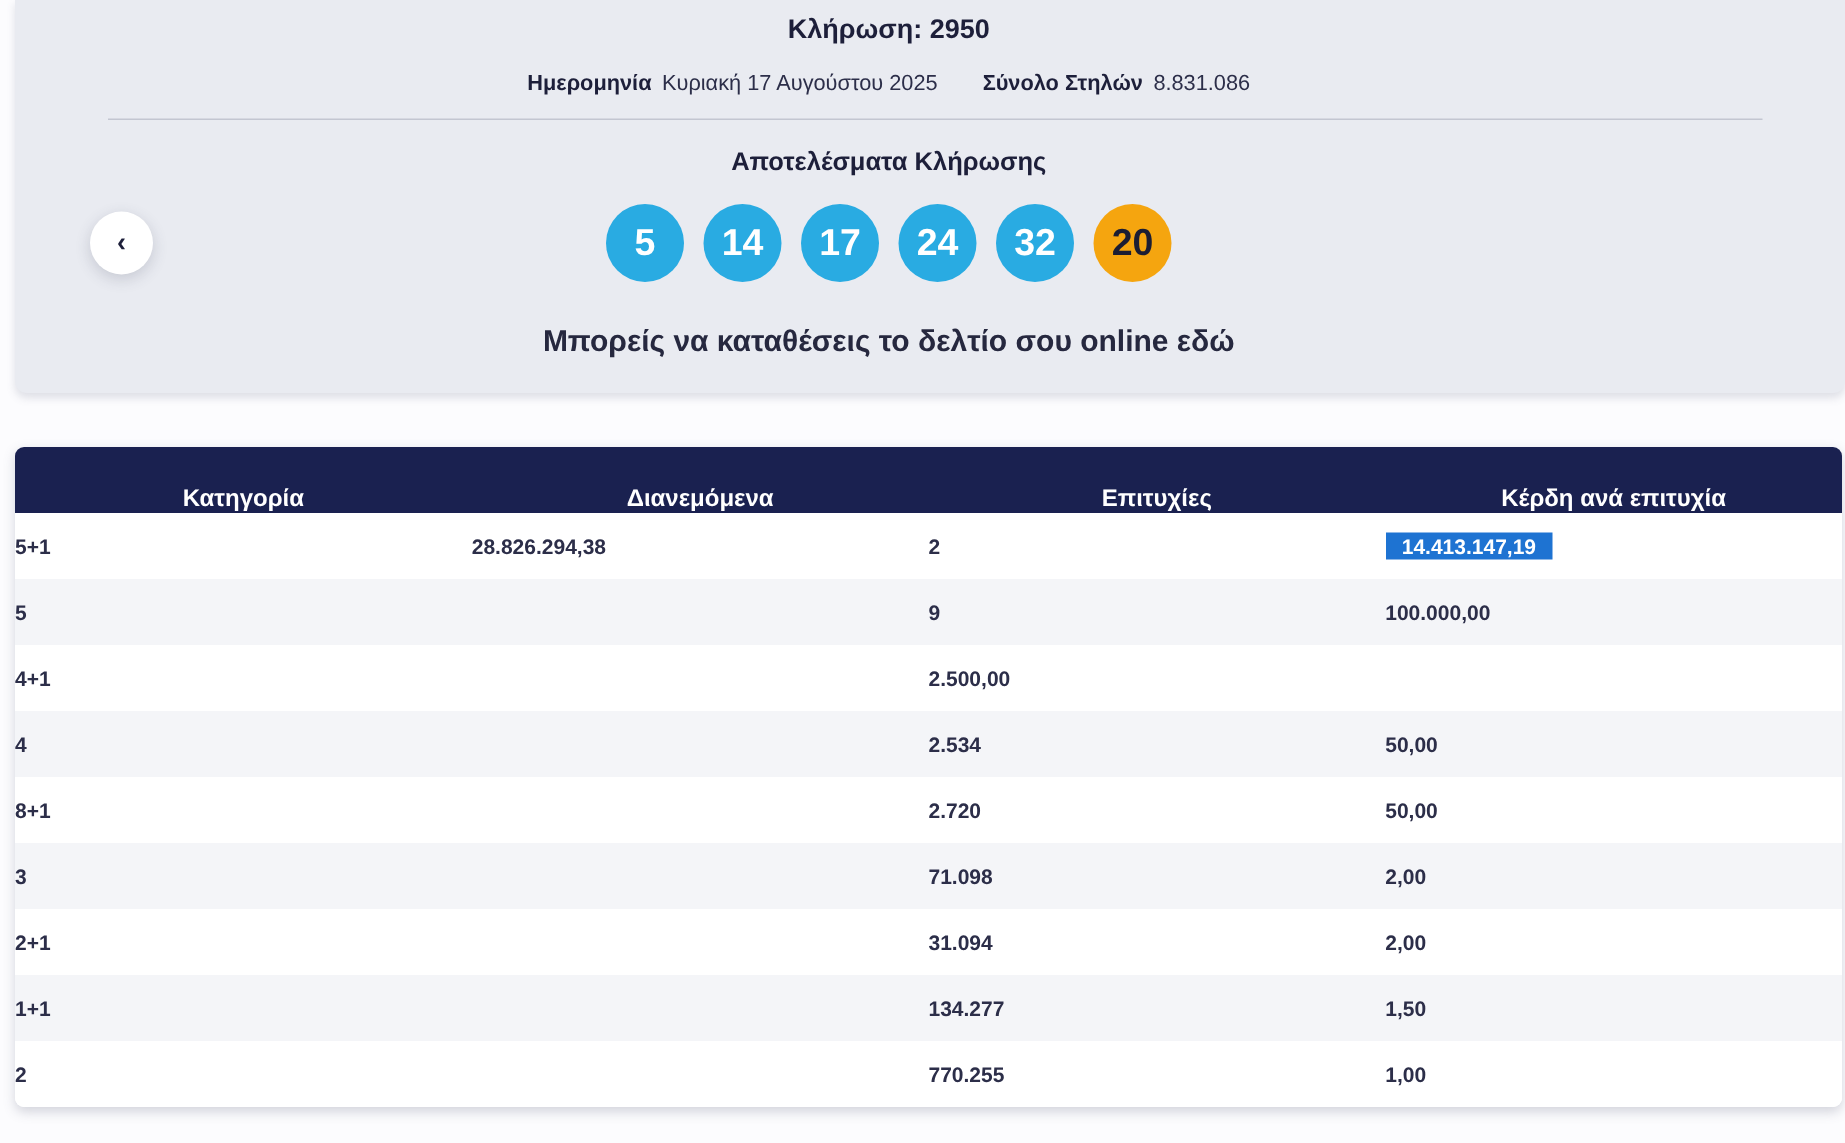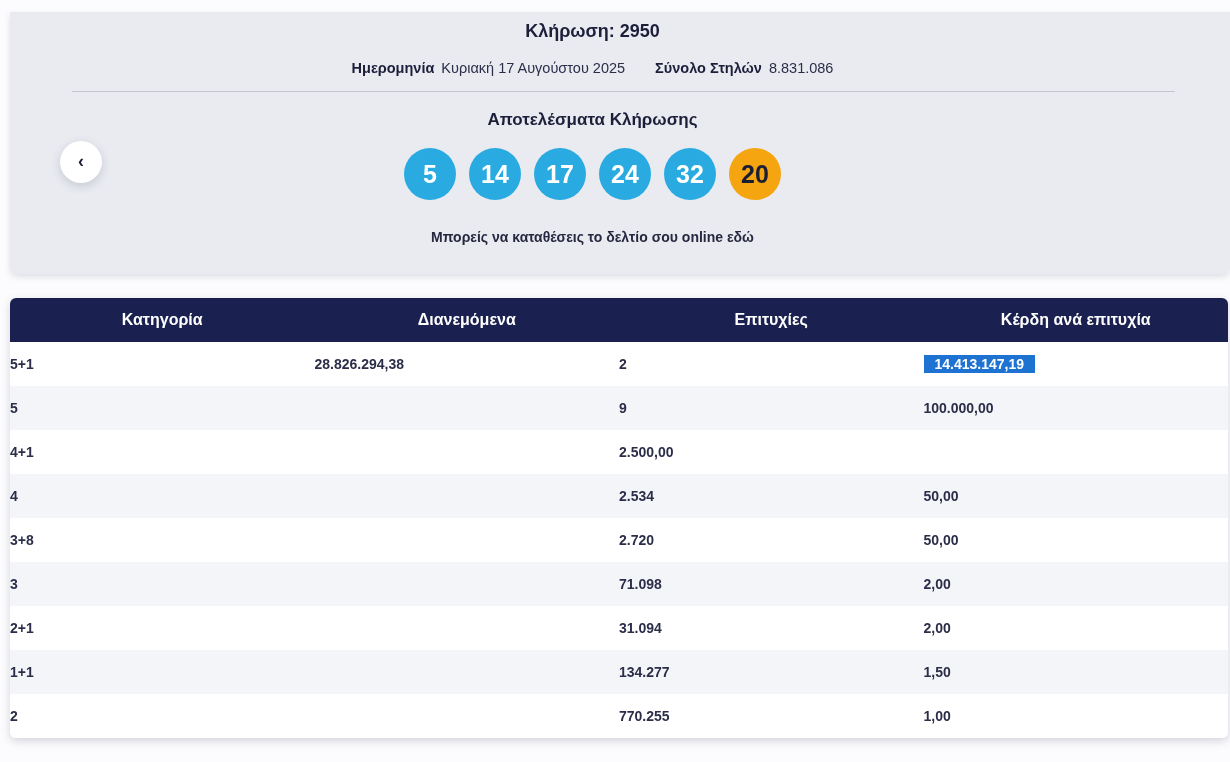--- a/index.html
+++ b/index.html
@@ -7,21 +7,21 @@
   body {
     font-family: "Liberation Sans", "DejaVu Sans", sans-serif;
     background: #fcfcfe;
     color: #26283f;
   }
   .page { position: relative; width: 1230px; height: 762px; }
 
   
   .draw-card {
     position: absolute;
-    top: 12px; left: 10px; right: 0;
+    top: 0; left: 10px; right: 0;
     height: 262px;
     background: #e9ebf1;
     border-bottom-left-radius: 8px;
     border-bottom-right-radius: 8px;
     box-shadow: 0 3px 6px rgba(90, 96, 120, 0.18);
   }
   .draw-title {
     position: absolute;
     top: 9px; left: 0; right: 55px;
     text-align: center;
@@ -73,21 +73,21 @@
     justify-content: center;
   }
   .ball.joker {
     background: #f5a50f;
     color: #1b1d33;
   }
   .deposit-caption {
     position: absolute;
     top: 217px; left: 0; right: 55px;
     text-align: center;
-    font-size: 14px;
+    font-size: 20px;
     font-weight: bold;
     color: #26283f;
     cursor: pointer;
   }
 
   
   .prev-button {
     position: absolute;
     top: 141px; left: 60px;
     width: 42px; height: 42px;
@@ -114,21 +114,21 @@
     top: 298px; left: 10px; right: 2px;
     border-radius: 6px;
     overflow: hidden;
     background: #ffffff;
     box-shadow: 0 3px 8px rgba(90, 96, 120, 0.25);
   }
   .t-header {
     display: flex;
     height: 44px;
     background: #1a2150;
-    align-items: center;
+    align-items: flex-end;
   }
   .t-header .cell {
     flex: 0 0 25%;
     text-align: center;
     color: #ffffff;
     font-size: 16px;
     font-weight: bold;
   }
   .t-row {
     display: flex;
@@ -219,21 +219,21 @@
     </div>
 
     <div class="t-row alt">
       <div class="cell cat">4</div>
       <div class="cell"></div>
       <div class="cell">2.534</div>
       <div class="cell">50,00</div>
     </div>
 
     <div class="t-row">
-      <div class="cell cat">3+8</div>
+      <div class="cell cat">8+1</div>
       <div class="cell"></div>
       <div class="cell">2.720</div>
       <div class="cell">50,00</div>
     </div>
 
     <div class="t-row alt">
       <div class="cell cat">3</div>
       <div class="cell"></div>
       <div class="cell">71.098</div>
       <div class="cell">2,00</div>

